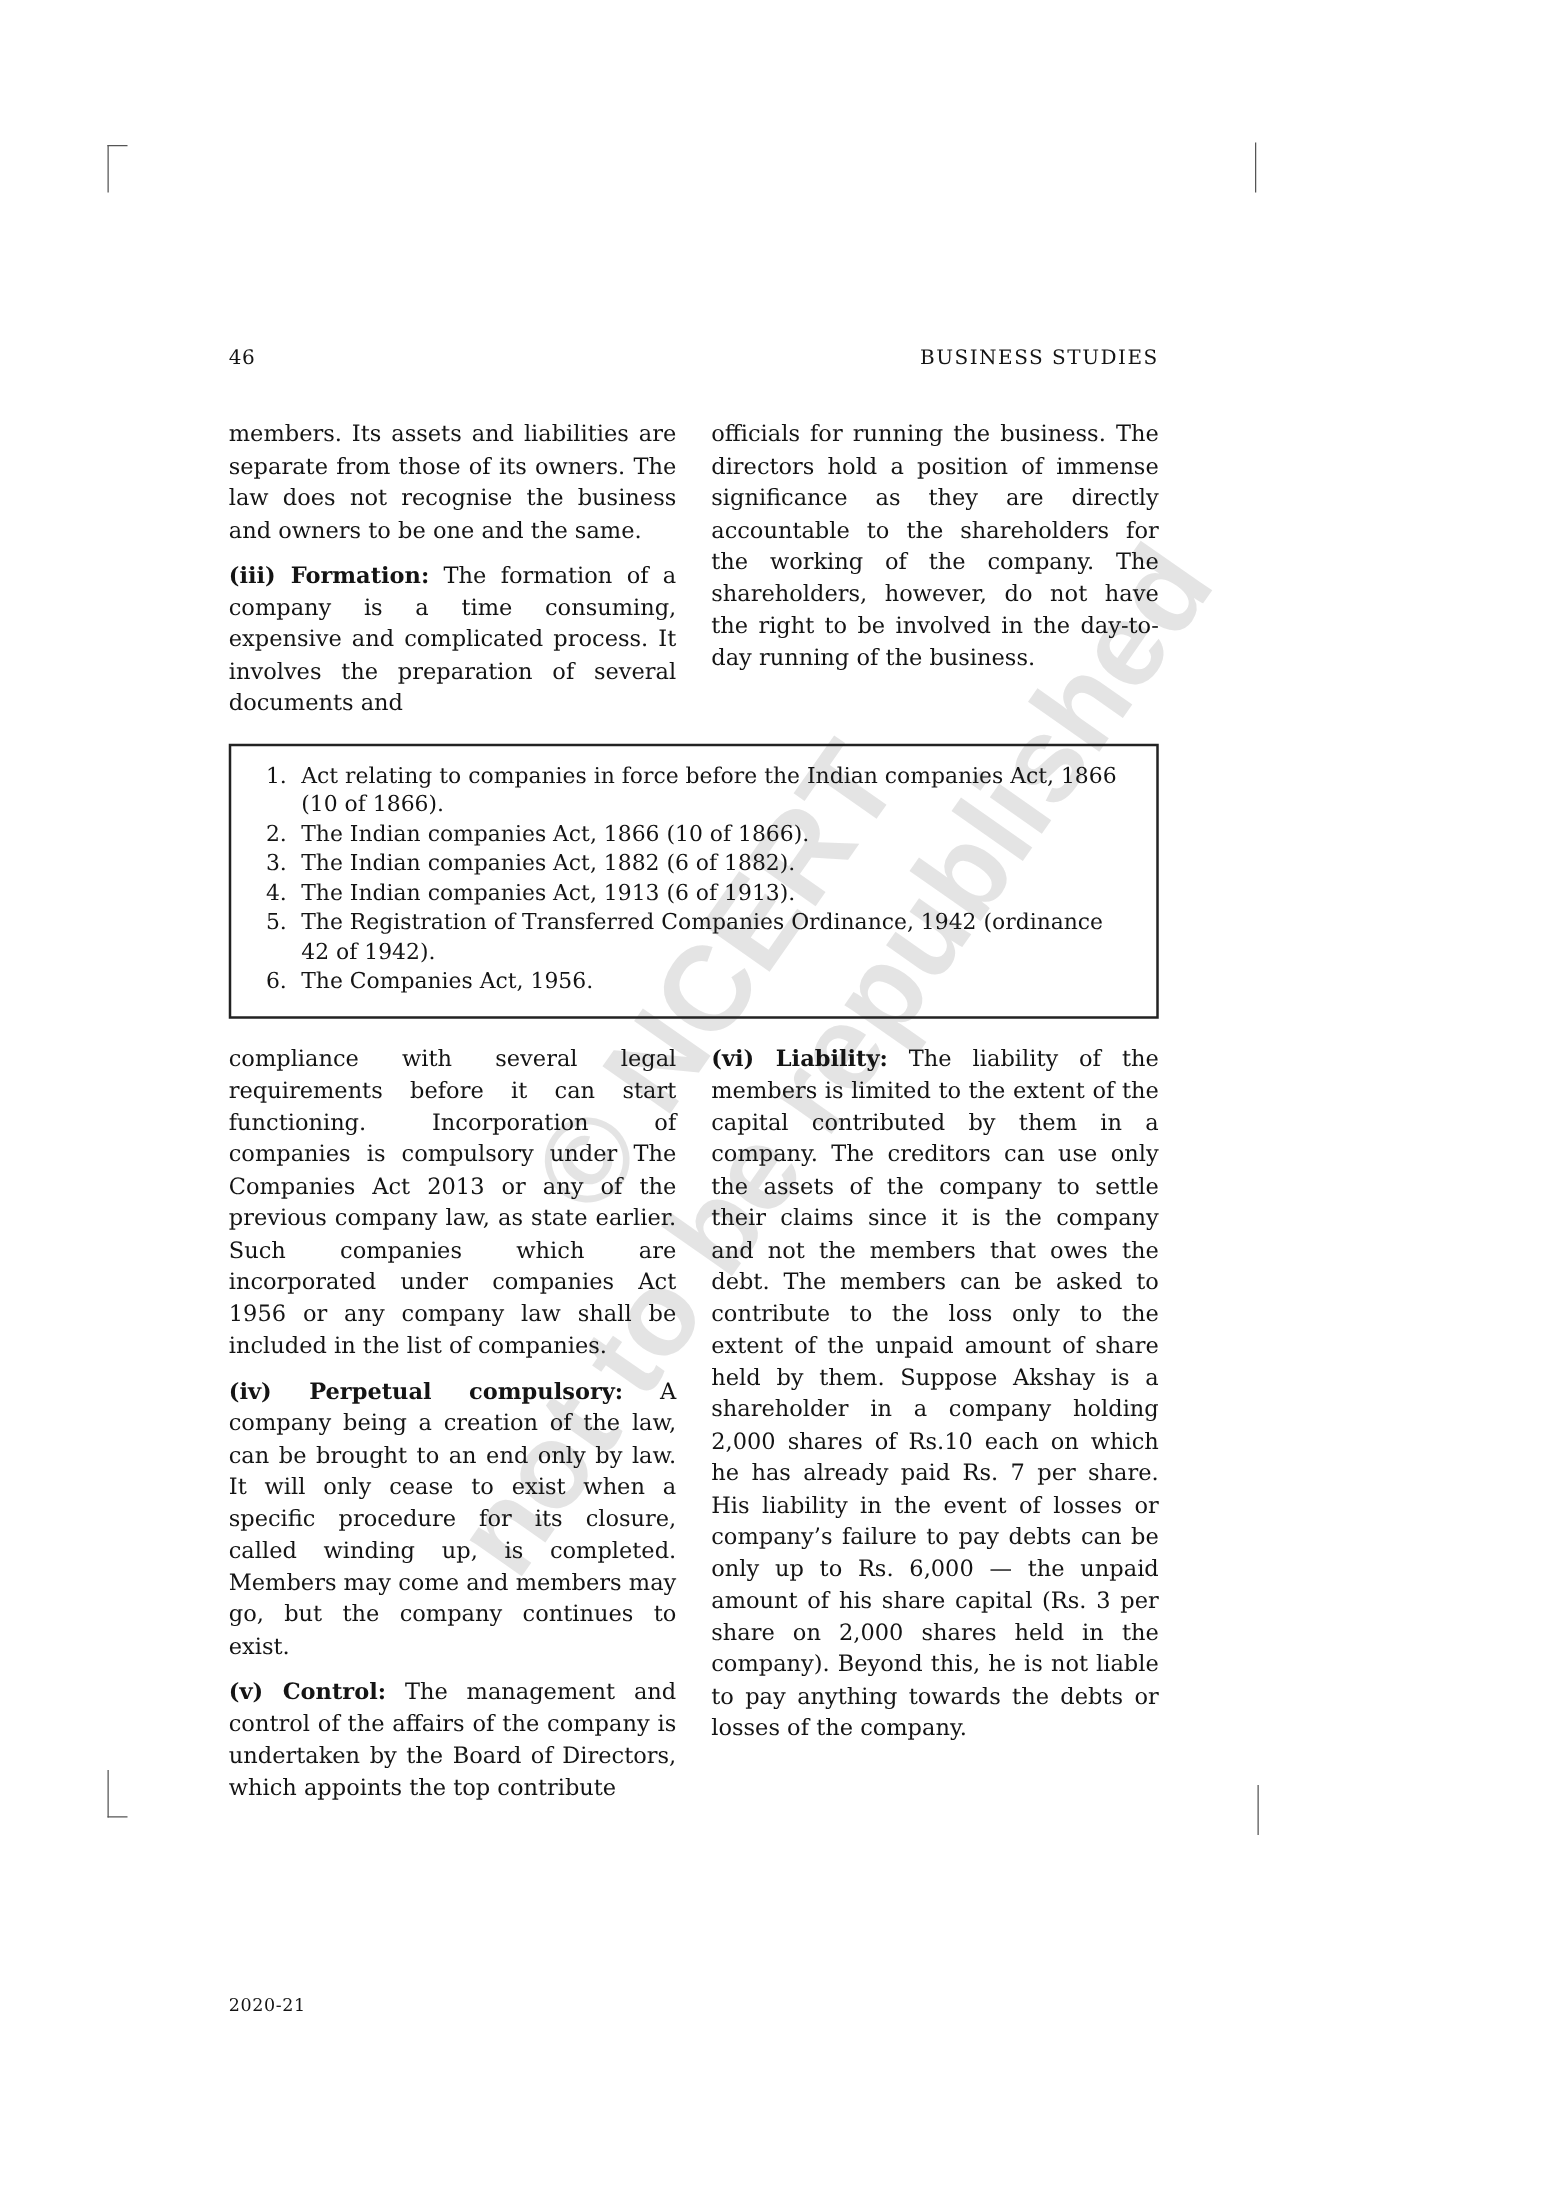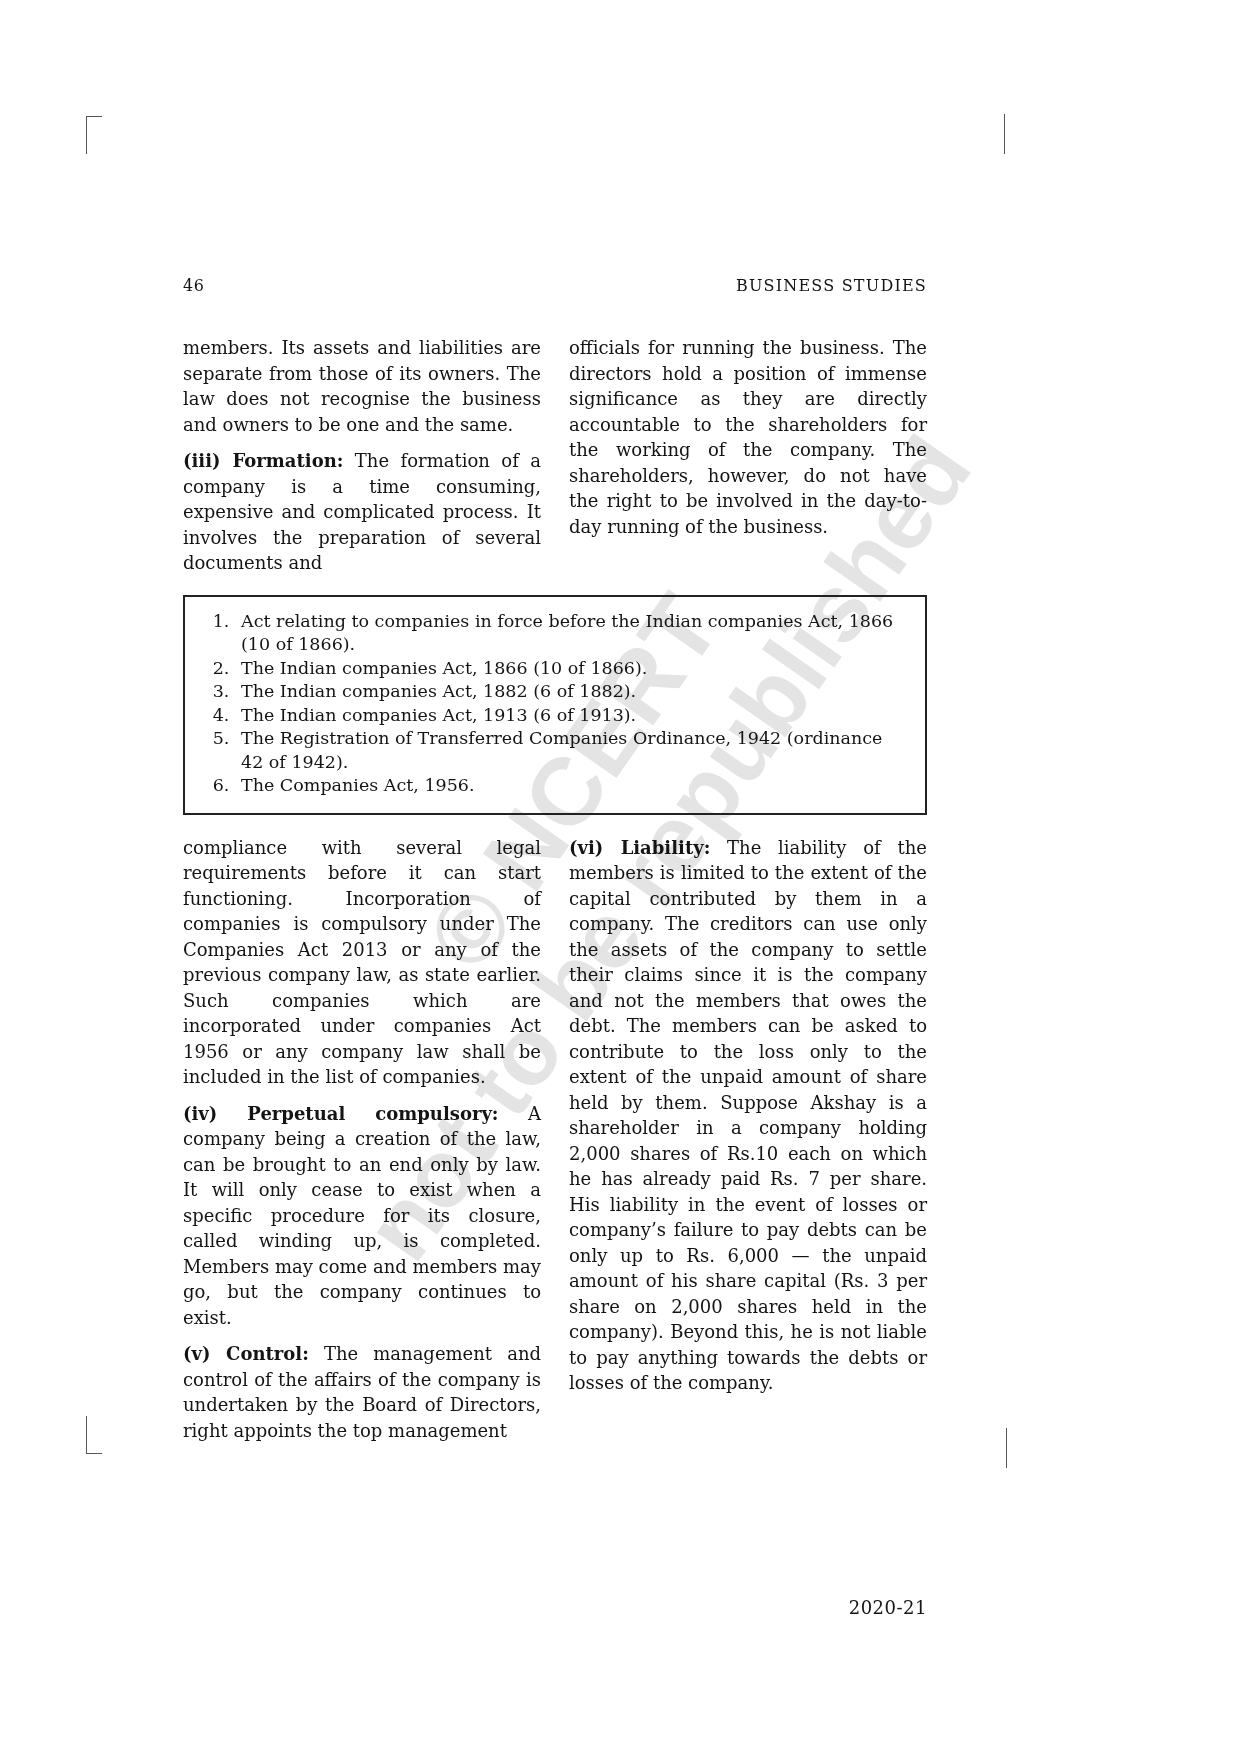--- a/index.html
+++ b/index.html
@@ -61,22 +61,22 @@
   .law-box ol {
     list-style:decimal;
     list-style-position:outside;
     margin-left:30px;
   }
   .law-box ol li { padding-left:6px; }
   .footer {
     position:absolute;
     left:183px; top:1597px;
     width:744px;
-    text-align:right;
-    font-size:18px;
+    text-align:left;
+    font-size:14px;
     letter-spacing:0.5px;
   }
   .crop { position:absolute; }
   .crop.tl { left:86px;  top:116px;  width:16px; height:38px; border-left:1.5px solid #555; border-top:1.5px solid #555; }
   .crop.tr { left:1004px; top:114px; width:0;    height:40px; border-left:1.5px solid #555; }
   .crop.bl { left:86px;  top:1416px; width:16px; height:38px; border-left:1.5px solid #555; border-bottom:1.5px solid #555; }
   .crop.br { left:1006px; top:1428px; width:0;   height:40px; border-left:1.5px solid #555; }
 </style>
 </head>
 <body>
@@ -118,21 +118,21 @@
         <li>The Indian companies Act, 1913 (6 of 1913).</li>
         <li>The Registration of Transferred Companies Ordinance, 1942 (ordinance 42 of 1942).</li>
         <li>The Companies Act, 1956.</li>
       </ol>
     </div>
 
     <div class="cols body-text">
       <div class="col">
         <p>compliance with several legal requirements before it can start functioning. Incorporation of companies is compulsory under The Companies Act 2013 or any of the previous company law, as state earlier. Such companies which are incorporated under companies Act 1956 or any company law shall be included in the list of companies.</p>
         <p><b>(iv) Perpetual compulsory:</b><span> A company being a creation of the law, can be brought to an end only by law. It will only cease to exist when a specific procedure for its closure, called winding up, is completed. Members may come and members may go, but the company continues to exist.</span></p>
-        <p><b>(v) Control:</b><span> The management and control of the affairs of the company is undertaken by the Board of Directors, right appoints the top management</span></p>
+        <p><b>(v) Control:</b><span> The management and control of the affairs of the company is undertaken by the Board of Directors, which appoints the top contribute</span></p>
       </div>
       <div class="col">
         <p><b>(vi) Liability:</b><span> The liability of the members is limited to the extent of the capital contributed by them in a company. The creditors can use only the assets of the company to settle their claims since it is the company and not the members that owes the debt. The members can be asked to contribute to the loss only to the extent of the unpaid amount of share held by them. Suppose Akshay is a shareholder in a company holding 2,000 shares of Rs.10 each on which he has already paid Rs. 7 per share. His liability in the event of losses or company’s failure to pay debts can be only up to Rs. 6,000 — the unpaid amount of his share capital (Rs. 3 per share on 2,000 shares held in the company). Beyond this, he is not liable to pay anything towards the debts or losses of the company.</span></p>
       </div>
     </div>
 
   </div>
 
   <div class="footer">2020-21</div>
 

